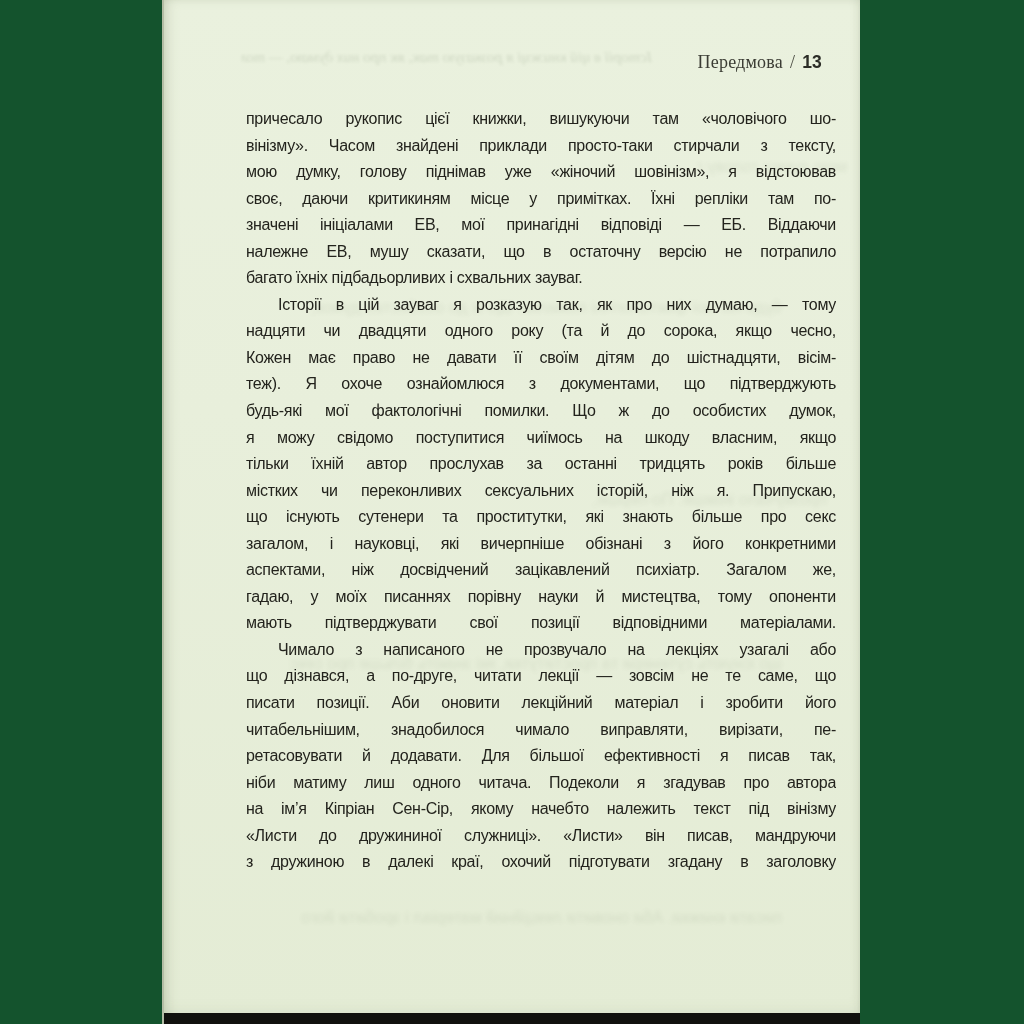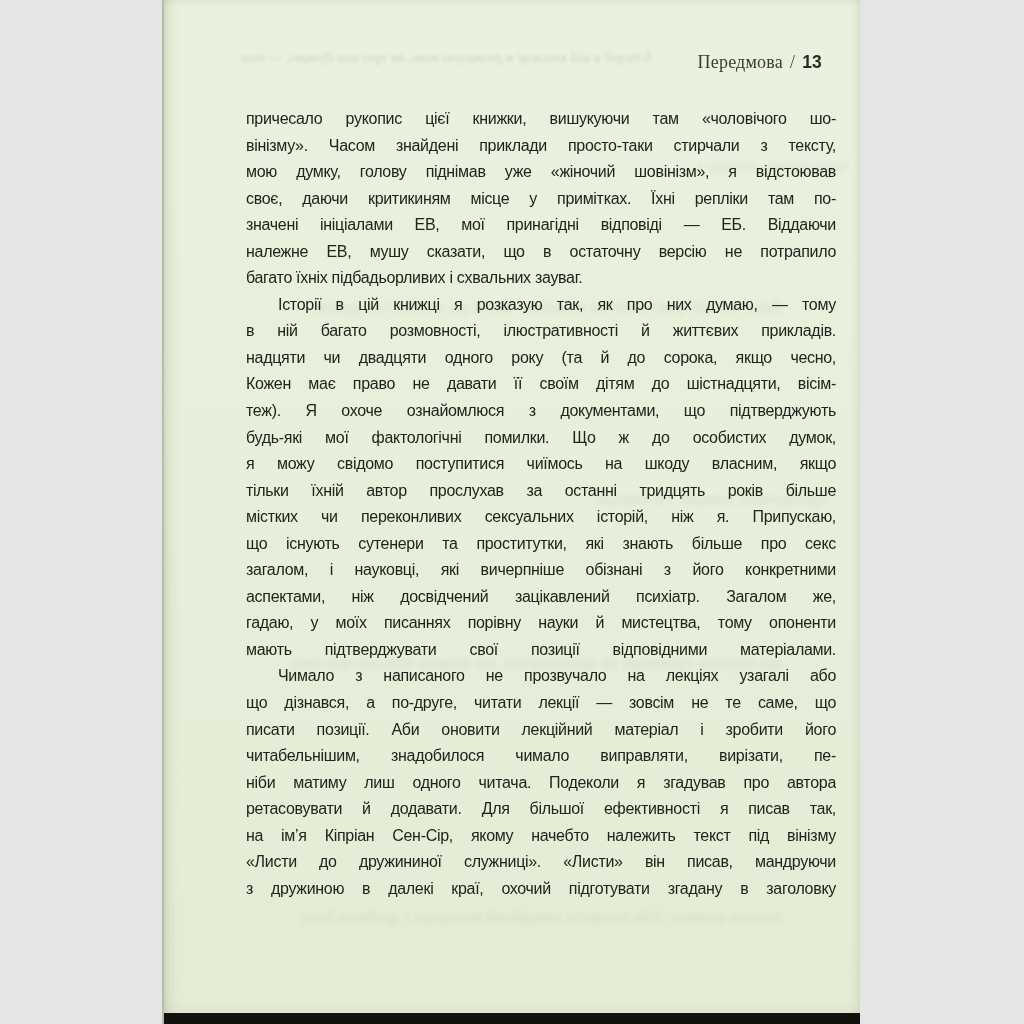--- a/index.html
+++ b/index.html
@@ -1,18 +1,18 @@
 <!DOCTYPE html>
 <html><head>
 <meta charset="utf-8">
 <style>
   html,body{margin:0;padding:0;}
   body{width:1024px;height:1024px;background:#ffffff;position:relative;
        font-family:"Liberation Sans",sans-serif;overflow:hidden;}
-  .photo{position:absolute;left:0;top:0;width:1024px;height:1024px;background:#e5e5e5;}
+  .photo{position:absolute;left:0;top:0;width:1024px;height:1024px;background:#14532d;}
   .page{position:absolute;left:162px;top:0;width:698px;height:1024px;
         background:linear-gradient(180deg,#eaf1de 0%,#e8efdb 40%,#e4ecd5 100%);
         box-shadow:inset 8px 0 16px -8px rgba(105,118,85,.45),
                    inset -6px 0 12px -8px rgba(105,118,85,.30),
                    inset 0 -18px 22px -16px rgba(105,118,85,.25);}
   .page-edge{position:absolute;left:0;top:0;width:2px;height:1024px;background:#b4bda5;}
   .bottom-strip{position:absolute;left:2px;bottom:0;width:696px;height:11px;background:#11110e;}
   .header{position:absolute;top:51px;left:70px;width:590px;text-align:right;
           font-family:"Liberation Serif",serif;font-size:18px;line-height:22px;
           color:#3b3c34;letter-spacing:.2px;}
@@ -50,40 +50,39 @@
     </div>
 
     <div class="textblock" id="textblock">
         <div class="line">причесало рукопис цієї книжки, вишукуючи там «чоловічого шо-</div>
         <div class="line">вінізму». Часом знайдені приклади просто-таки стирчали з тексту,</div>
         <div class="line">мою думку, голову піднімав уже «жіночий шовінізм», я відстоював</div>
         <div class="line">своє, даючи критикиням місце у примітках. Їхні репліки там по-</div>
         <div class="line">значені ініціалами ЕВ, мої принагідні відповіді — ЕБ. Віддаючи</div>
         <div class="line">належне ЕВ, мушу сказати, що в остаточну версію не потрапило</div>
         <div class="line lastleft">багато їхніх підбадьорливих і схвальних зауваг.</div>
-        <div class="line indent">Історії в цій книжці я розказую так, як про них думаю, — тому</div>
-        <div class="line">в ній багато розмовності, ілюстративності й життєвих прикладів.</div>
+        <div class="line indent">Історії в цій зауваг я розказую так, як про них думаю, — тому</div>
         <div class="line">надцяти чи двадцяти одного року (та й до сорока, якщо чесно,</div>
         <div class="line">Кожен має право не давати її своїм дітям до шістнадцяти, вісім-</div>
         <div class="line">теж). Я охоче ознайомлюся з документами, що підтверджують</div>
         <div class="line">будь-які мої фактологічні помилки. Що ж до особистих думок,</div>
         <div class="line">я можу свідомо поступитися чиїмось на шкоду власним, якщо</div>
         <div class="line">тільки їхній автор прослухав за останні тридцять років більше</div>
         <div class="line">містких чи переконливих сексуальних історій, ніж я. Припускаю,</div>
         <div class="line">що існують сутенери та проститутки, які знають більше про секс</div>
         <div class="line">загалом, і науковці, які вичерпніше обізнані з його конкретними</div>
         <div class="line">аспектами, ніж досвідчений зацікавлений психіатр. Загалом же,</div>
         <div class="line">гадаю, у моїх писаннях порівну науки й мистецтва, тому опоненти</div>
         <div class="line">мають підтверджувати свої позиції відповідними матеріалами.</div>
         <div class="line indent">Чимало з написаного не прозвучало на лекціях узагалі або</div>
         <div class="line">що дізнався, а по-друге, читати лекції — зовсім не те саме, що</div>
         <div class="line">писати позиції. Аби оновити лекційний матеріал і зробити його</div>
         <div class="line">читабельнішим, знадобилося чимало виправляти, вирізати, пе-</div>
+        <div class="line">ретасовувати й додавати. Для більшої ефективності я писав так,</div>
         <div class="line">ніби матиму лиш одного читача. Подеколи я згадував про автора</div>
-        <div class="line">ретасовувати й додавати. Для більшої ефективності я писав так,</div>
         <div class="line">на ім’я Кіпріан Сен-Сір, якому начебто належить текст під вінізму</div>
         <div class="line">«Листи до дружининої служниці». «Листи» він писав, мандруючи</div>
         <div class="line">з дружиною в далекі краї, охочий підготувати згадану в заголовку</div>
       </div>
 
     <div class="bottom-strip"></div>
   </div>
 </div>
 
 </body></html>

